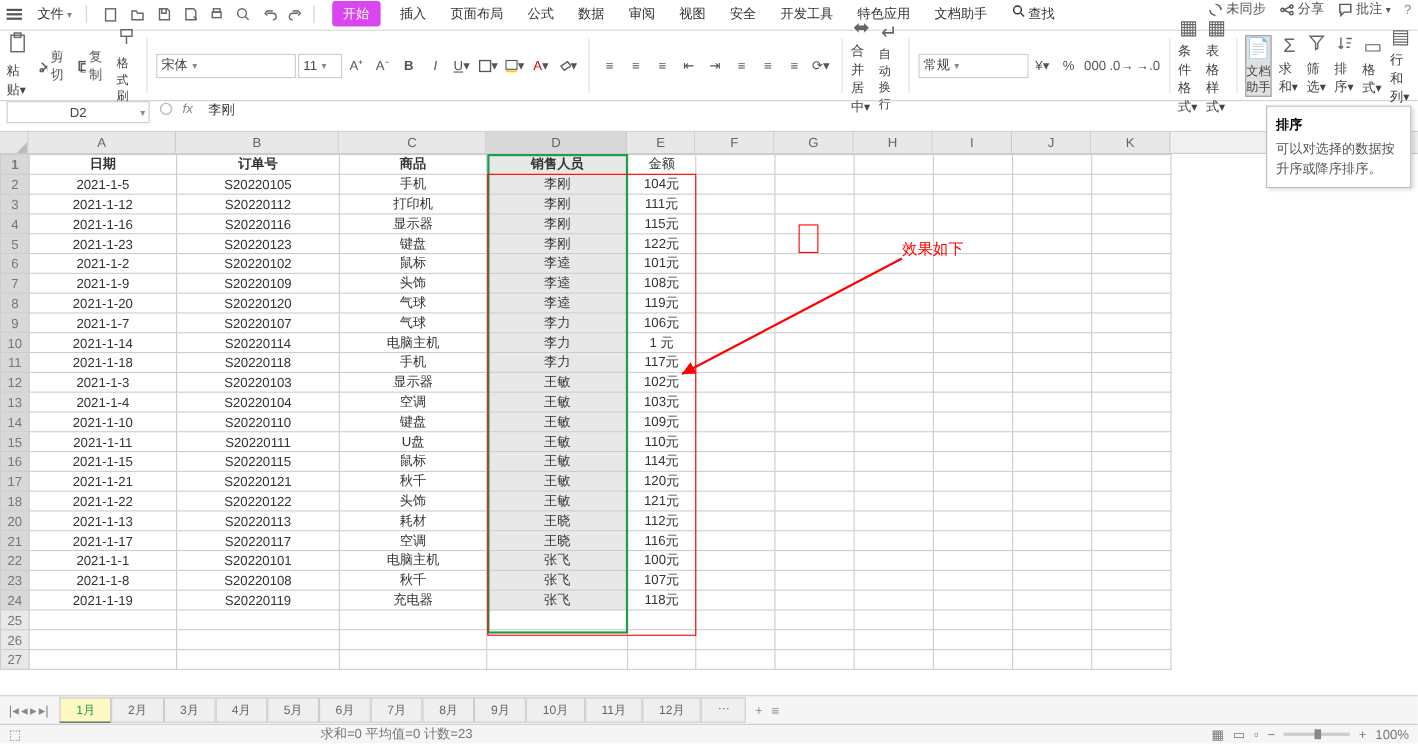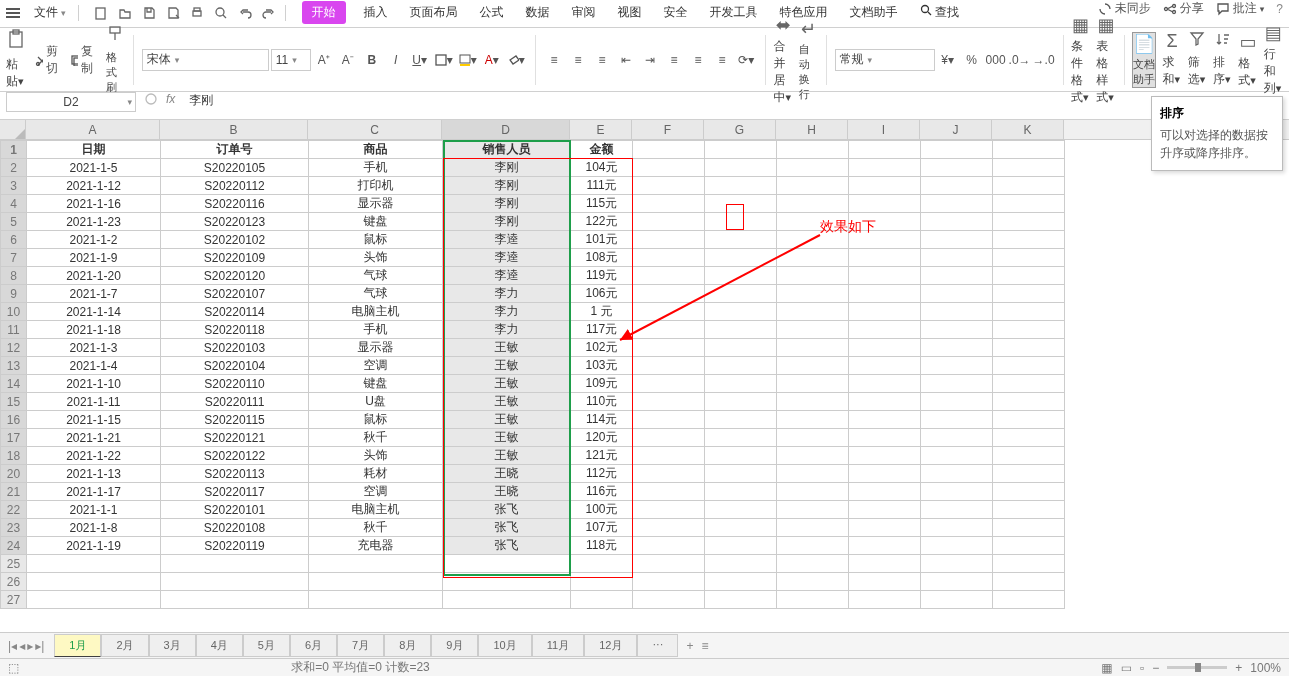--- a/index.html
+++ b/index.html
@@ -353,21 +353,21 @@
 
 <div class="grid">
   <table id="gridtable">
       <tbody>
         <tr class="hdr-row">
           <td class="rh sel">1</td>
           <td class="w-A" style="font-weight:bold">日期</td>
           <td class="w-B" style="font-weight:bold">订单号</td>
           <td class="w-C" style="font-weight:bold">商品</td>
           <td class="w-D sel-col" style="font-weight:bold">销售人员</td>
-          <td class="w-E" style="font-weight:bold">金额</td>
+          <td class="w-E" style="font-weight:normal">金额</td>
           <td class="w-n"></td>
           <td class="w-n"></td>
           <td class="w-n"></td>
           <td class="w-n"></td>
           <td class="w-n"></td>
           <td class="w-n"></td>
         </tr>
         <tr>
           <td class="rh sel">2</td>
           <td class="w-A">2021-1-5</td>

